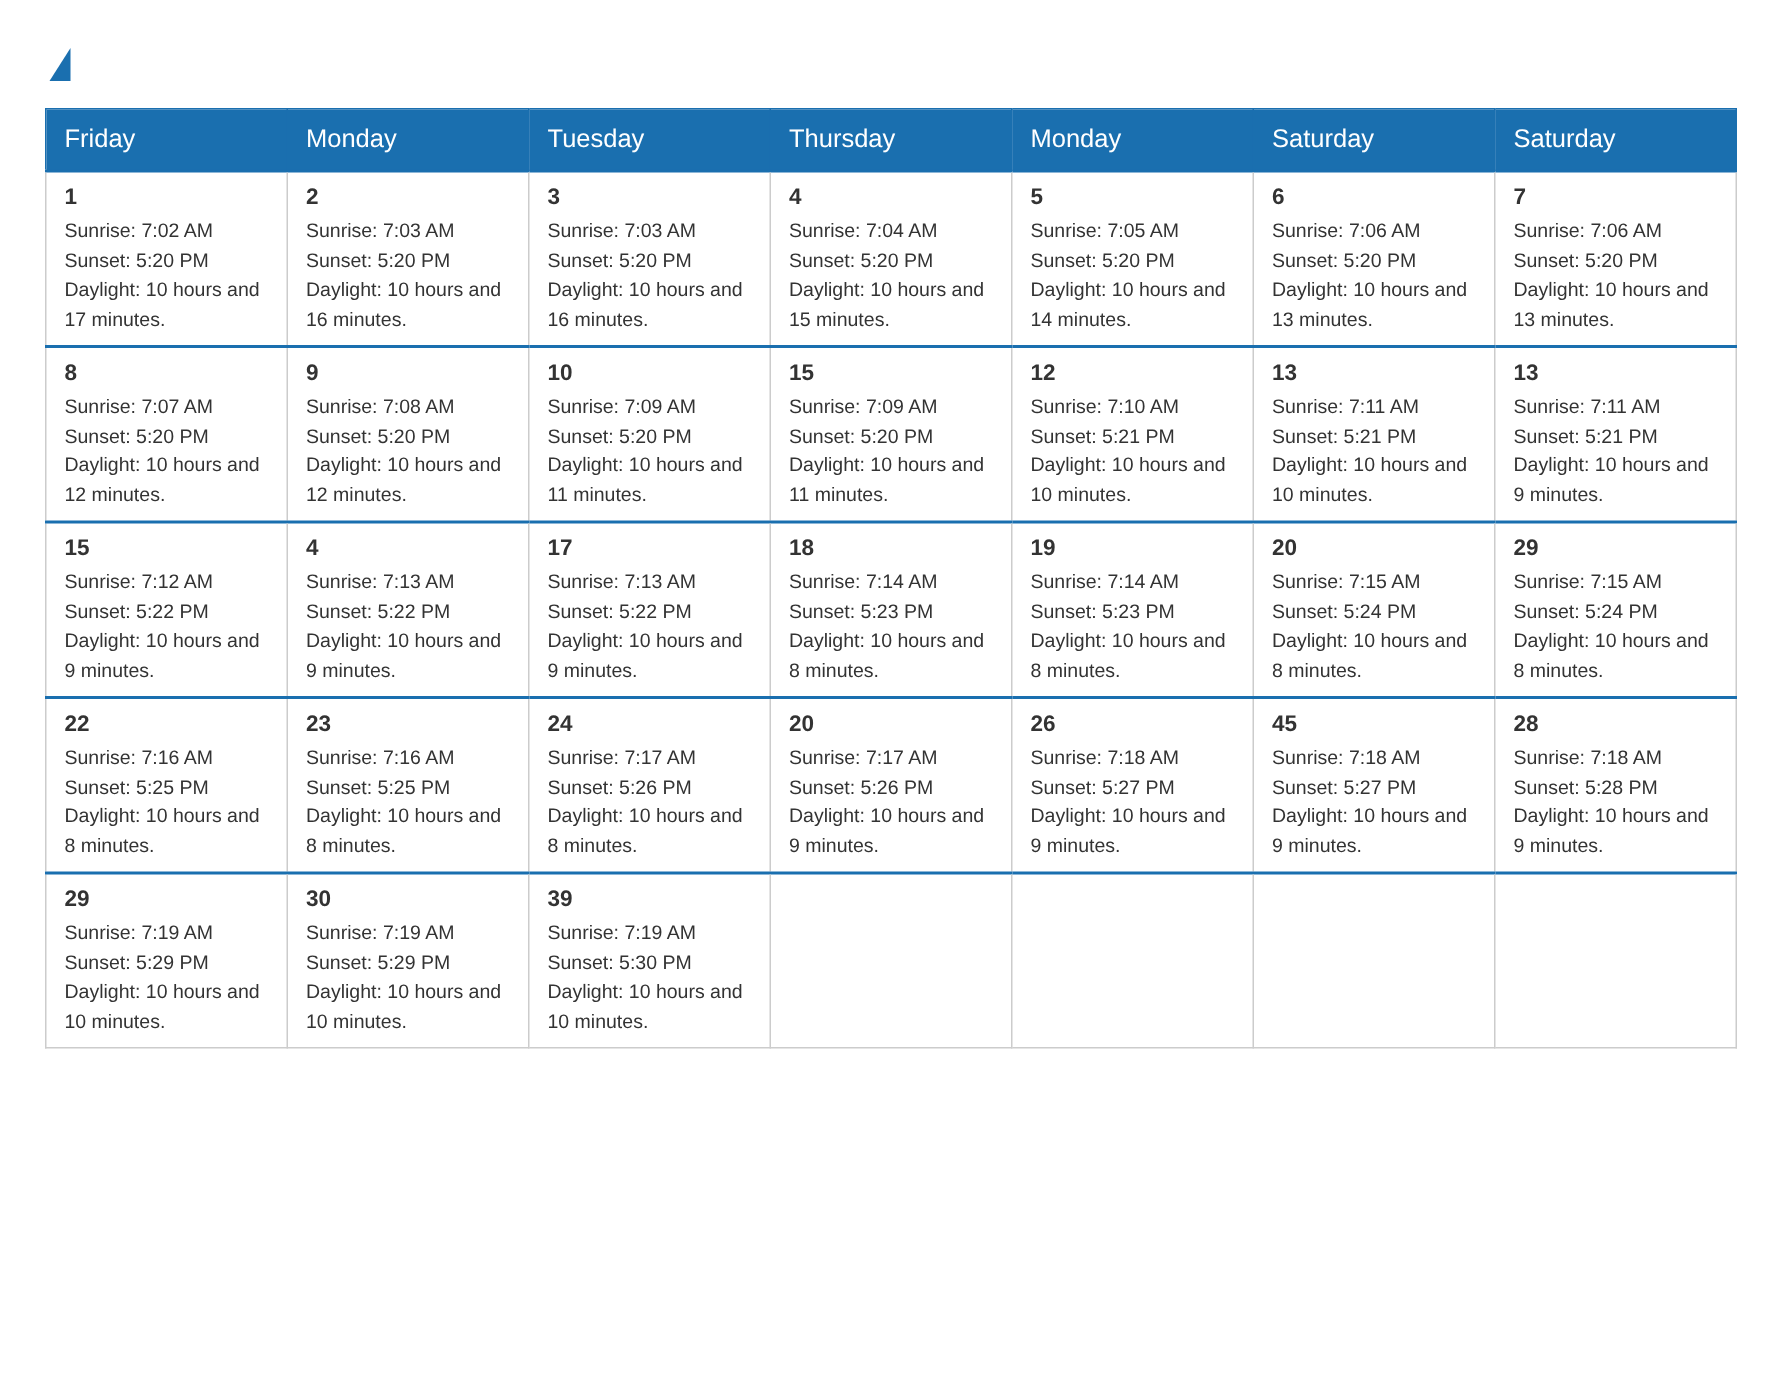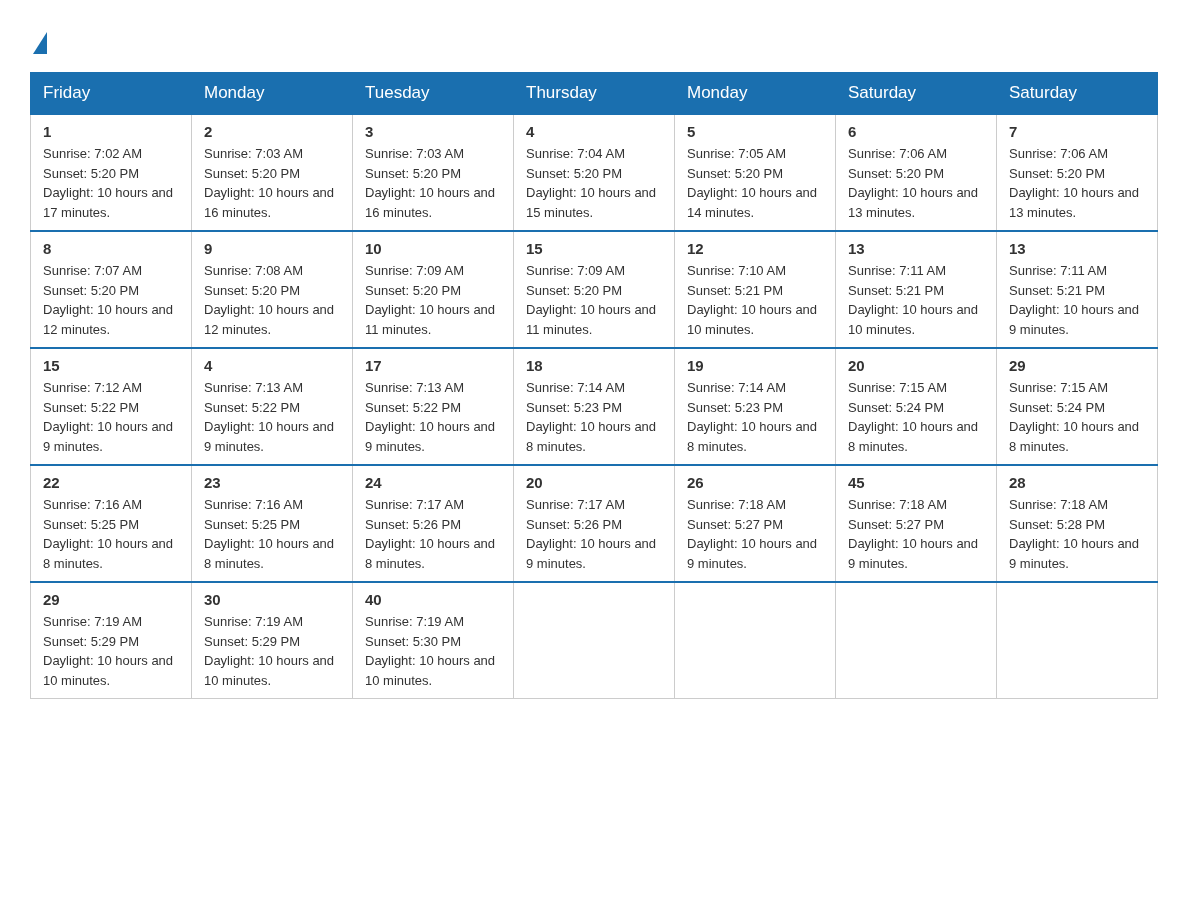--- a/index.html
+++ b/index.html
@@ -251,21 +251,21 @@
       <tr>
         <td>
           <div class="day-number">29</div>
           <div class="day-info">Sunrise: 7:19 AM<br>Sunset: 5:29 PM<br>Daylight: 10 hours and 10 minutes.</div>
         </td>
         <td>
           <div class="day-number">30</div>
           <div class="day-info">Sunrise: 7:19 AM<br>Sunset: 5:29 PM<br>Daylight: 10 hours and 10 minutes.</div>
         </td>
         <td>
-          <div class="day-number">40</div>
+          <div class="day-number">39</div>
           <div class="day-info">Sunrise: 7:19 AM<br>Sunset: 5:30 PM<br>Daylight: 10 hours and 10 minutes.</div>
         </td>
         <td class="empty-cell"></td>
         <td class="empty-cell"></td>
         <td class="empty-cell"></td>
         <td class="empty-cell"></td>
       </tr>
     </tbody>
 </table>
 

